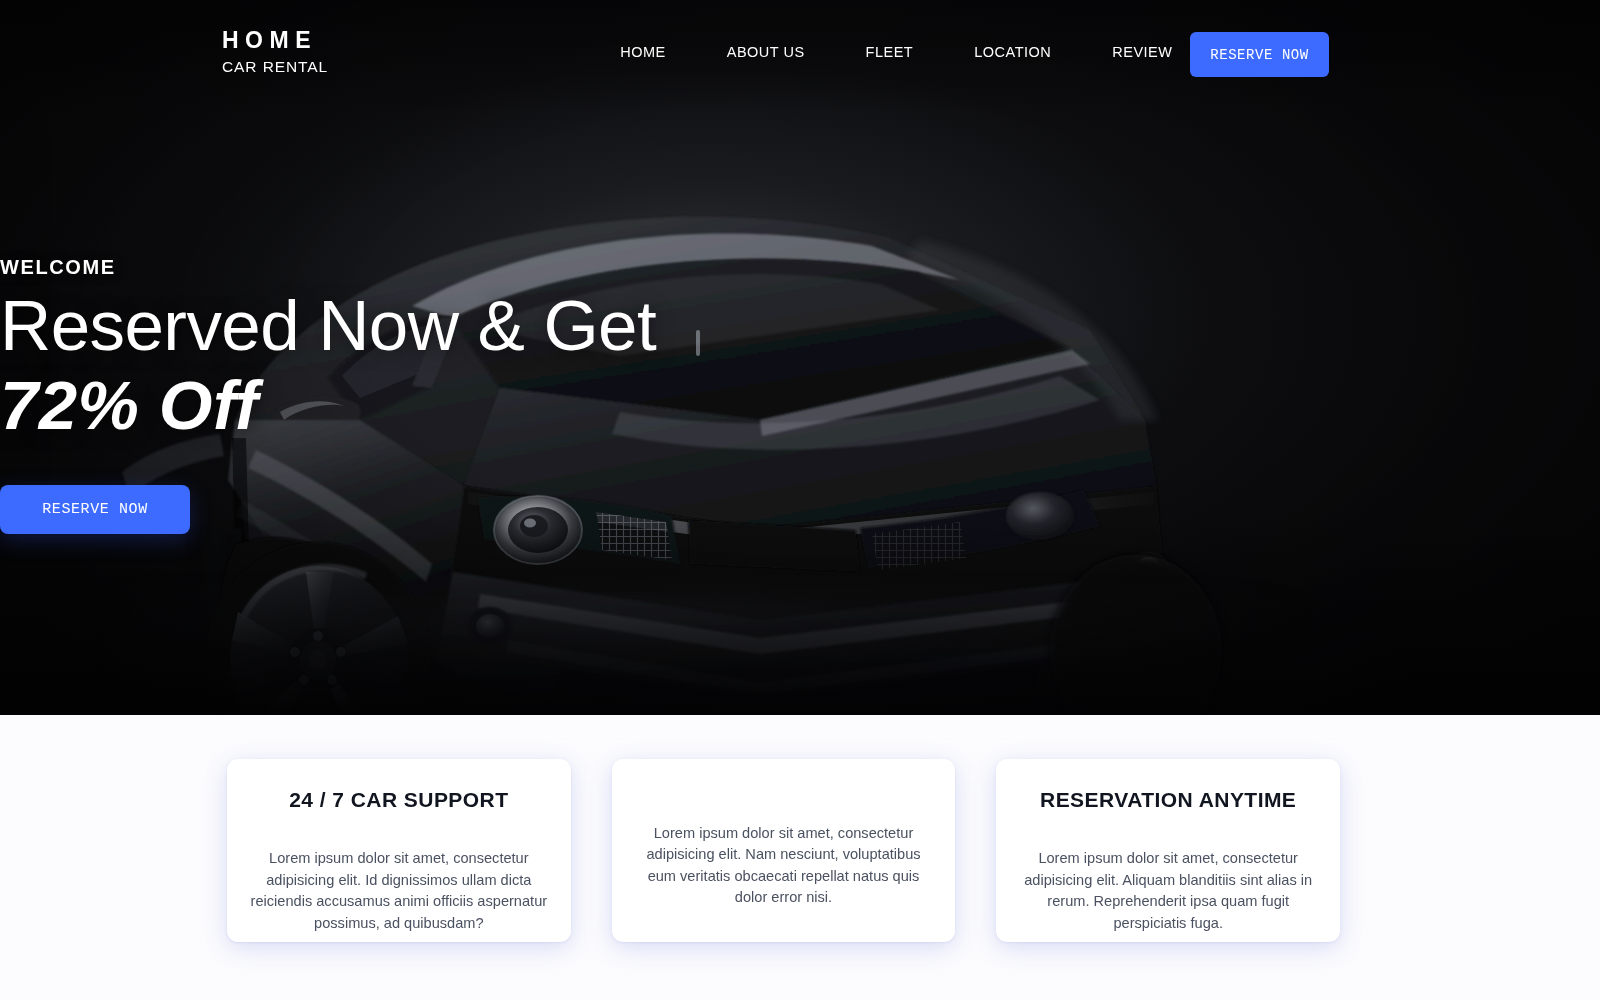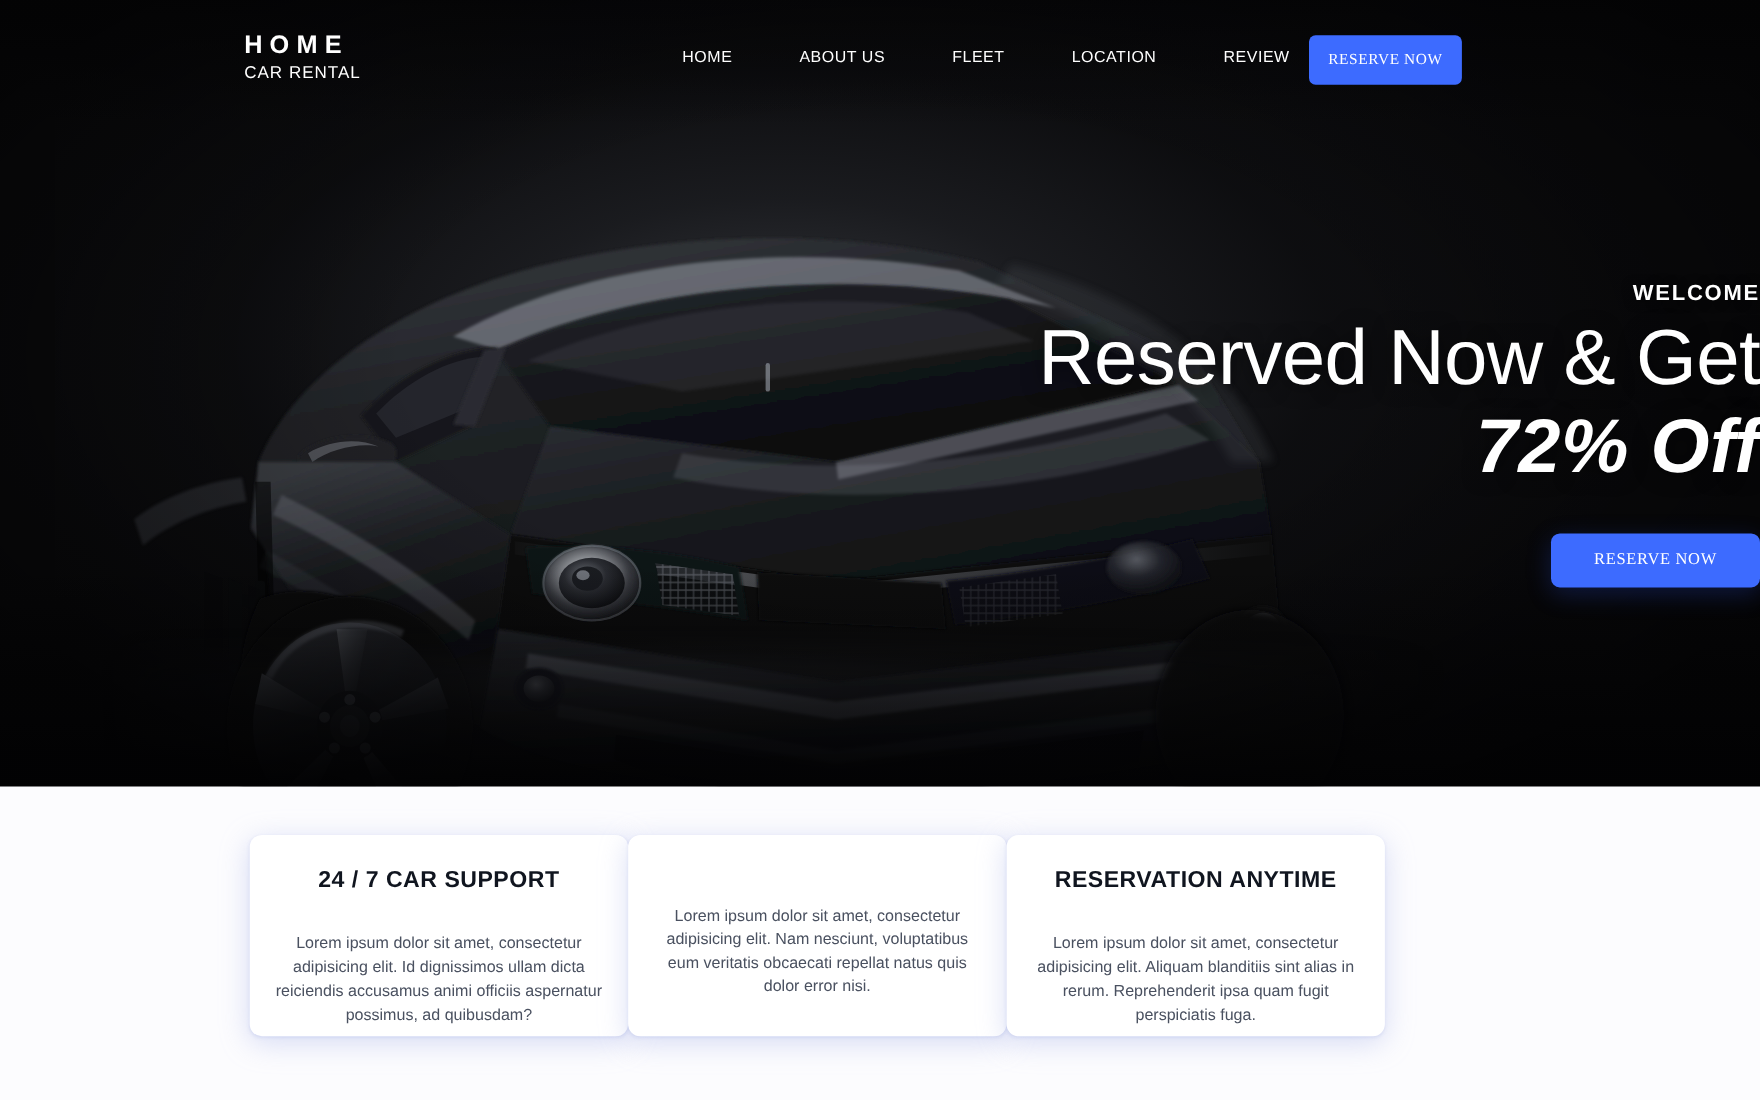--- a/index.html
+++ b/index.html
@@ -75,33 +75,33 @@
   .nav-link {
     color:#ffffff; font-size:14.5px; font-weight:500;
     letter-spacing:0.5px; text-decoration:none;
     padding:0 24px; white-space:nowrap; cursor:pointer;
   }
   .nav-link:first-child { padding-left:0; }
 
   .btn-primary {
     display:inline-flex; align-items:center; justify-content:center;
     background:#3d6bff; color:#ffffff; border:none;
-    font-family:Liberation Serif, serif;
+    font-family:Liberation Mono, monospace;
     cursor:pointer; white-space:nowrap;
   }
   .nav-cta {
     position:absolute; right:271px; top:32px;
     width:139px; height:45px; border-radius:6px;
     font-size:14px; font-weight:500; letter-spacing:0.55px;
   }
 
   
   .hero-content {
     position:absolute; left:0; top:0; width:1600px; height:816px;
-    display:flex; flex-direction:column; align-items:flex-end;
+    display:flex; flex-direction:column; align-items:flex-start;
     z-index:10; pointer-events:none;border-radius:25px;
   }
   .hero-content > * { pointer-events:auto; }
 
   .hero-welcome {
     margin-top:256px;
     color:#ffffff; font-size:20px; font-weight:600;
     letter-spacing:1.6px;
     text-shadow:0 1px 10px rgba(0,0,0,0.65);
   }
@@ -126,21 +126,21 @@
     box-shadow:0 6px 22px rgba(35,70,200,0.30);
   }
 
   
   .features {
     position:relative; width:1600px; height:285px;
     background:#fcfcfe;
   }
   .features-inner {
     position:absolute; left:227px; top:44px;
-    width:1113px; display:flex; 
+    width:1113px; display:flex; gap:41px;
   }
   .feature-card {
     width:344px; height:183px;
     background:#ffffff; border-radius:11px;
     box-shadow:0 6px 26px rgba(160,172,230,0.40),
                0 1px 3px rgba(150,165,225,0.22);
     padding:28px 22px 0 22px;
     text-align:center;
   }
   .feature-title {

